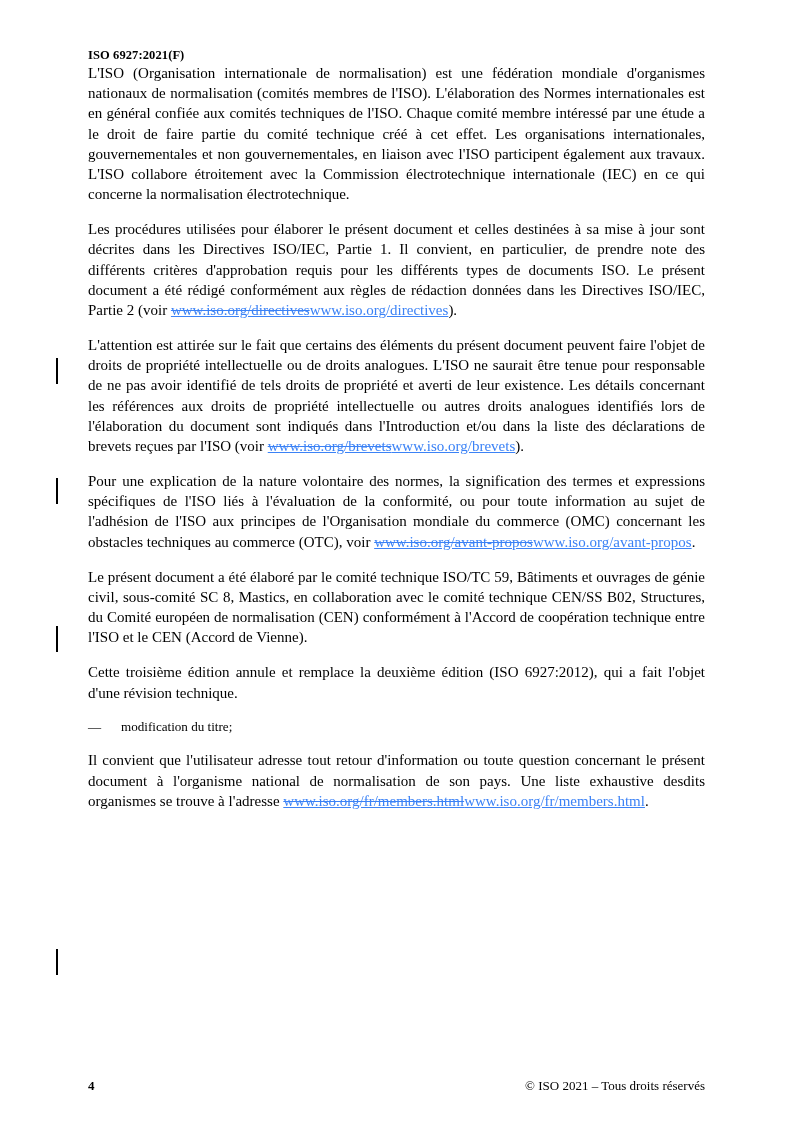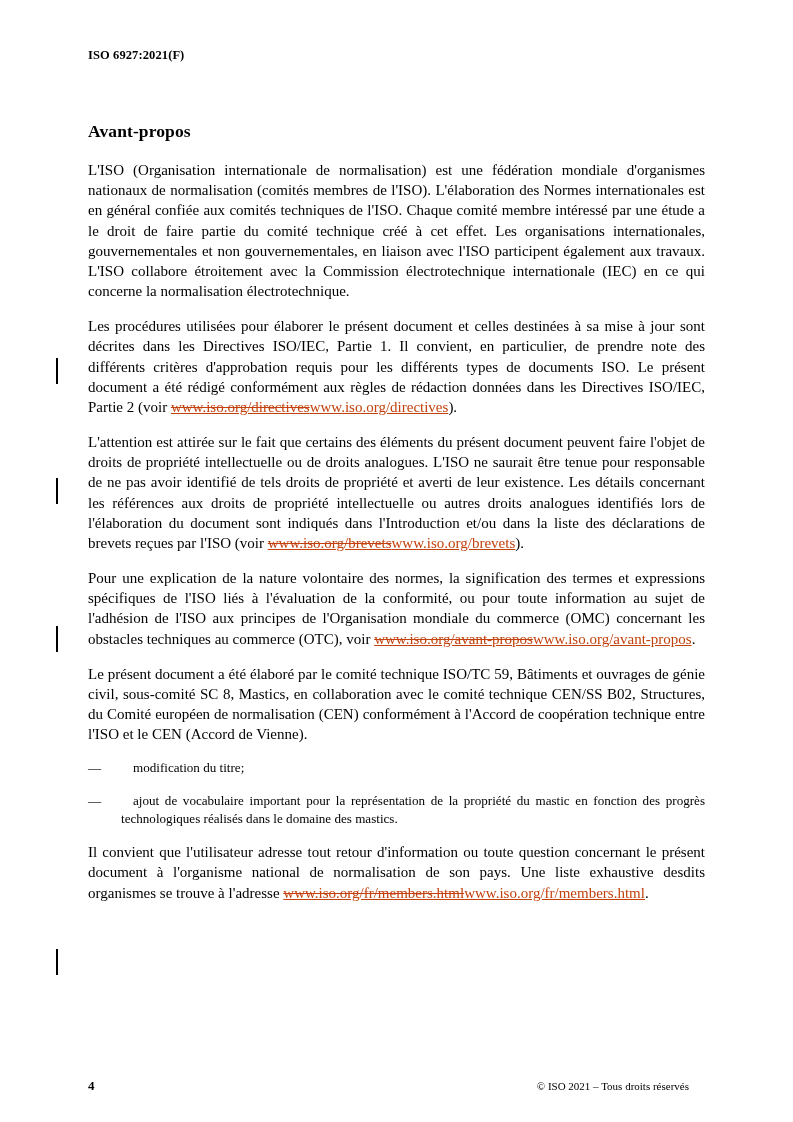--- a/index.html
+++ b/index.html
@@ -38,21 +38,21 @@
   }
   p.body-text {
     font-size: 15px;
     line-height: 1.345;
     text-align: justify;
     margin: 0 0 15px 0;
     hyphens: none;
   }
   .italic { }
   .link {
-    color: #c2410c;
+    color: #3b82f6;
     text-decoration: underline;
   }
   .link.strike {
     text-decoration: line-through underline;
   }
   .dash-list {
     margin: 0 0 15px 0;
     padding: 0;
     list-style: none;
   }
@@ -64,21 +64,20 @@
     padding-left: 33px;
     text-indent: -33px;
   }
   .dash-item .dash {
     display: inline-block;
     width: 33px;
     text-indent: 0;
   }
   .dash-item .dash-body {
     display: inline;
-    margin-left: 12px;
   }
   .change-bar {
     position: absolute;
     left: 56px;
     width: 1.6px;
     background: #000000;
   }
   .footer {
     position: absolute;
     left: 88px;
@@ -87,49 +86,48 @@
     display: flex;
     justify-content: space-between;
     align-items: baseline;
     font-size: 12.5px;
   }
   .footer .page-number {
     font-weight: bold;
     font-size: 13px;
   }
   .footer .copyright {
-    font-size: 11px;
-    margin-right: 16px;
+    font-size: 13px;
+    margin-right: 0;
   }
 </style>
 </head>
 <body>
 
 <div class="page">
 
   <div class="doc-header">ISO 6927:2021(F)</div>
 
-  <h1 class="section-title">Avant-propos</h1>
 
   <p class="body-text">L'ISO (Organisation internationale de normalisation) est une fédération mondiale d'organismes nationaux de normalisation (comités membres de l'ISO). L'élaboration des Normes internationales est en général confiée aux comités techniques de l'ISO. Chaque comité membre intéressé par une étude a le droit de faire partie du comité technique créé à cet effet. Les organisations internationales, gouvernementales et non gouvernementales, en liaison avec l'ISO participent également aux travaux. L'ISO collabore étroitement avec la Commission électrotechnique internationale (IEC) en ce qui concerne la normalisation électrotechnique.</p>
 
   <p class="body-text"><span>Les procédures utilisées pour élaborer le présent document et celles destinées à sa mise à jour sont décrites dans les Directives ISO/IEC, Partie 1. Il convient, en particulier, de prendre note des différents critères d'approbation requis pour les différents types de documents ISO. Le présent document a été rédigé conformément aux règles de rédaction données dans les Directives ISO/IEC, Partie 2 (voir </span><a class="link strike" href="#">www.iso.org/directives</a><a class="link" href="#">www.iso.org/directives</a><span>).</span></p>
 
   <p class="body-text"><span>L'attention est attirée sur le fait que certains des éléments du présent document peuvent faire l'objet de droits de propriété intellectuelle ou de droits analogues. L'ISO ne saurait être tenue pour responsable de ne pas avoir identifié de tels droits de propriété et averti de leur existence. Les détails concernant les références aux droits de propriété intellectuelle ou autres droits analogues identifiés lors de l'élaboration du document sont indiqués dans l'Introduction et/ou dans la liste des déclarations de brevets reçues par l'ISO (voir </span><a class="link strike" href="#">www.iso.org/brevets</a><a class="link" href="#">www.iso.org/brevets</a><span>).</span></p>
 
 
   <p class="body-text"><span>Pour une explication de la nature volontaire des normes, la signification des termes et expressions spécifiques de l'ISO liés à l'évaluation de la conformité, ou pour toute information au sujet de l'adhésion de l'ISO aux principes de l'Organisation mondiale du commerce (OMC) concernant les obstacles techniques au commerce (OTC), voir </span><a class="link strike" href="#">www.iso.org/avant-propos</a><a class="link" href="#">www.iso.org/avant-propos</a><span>.</span></p>
 
   <p class="body-text"><span>Le présent document a été élaboré par le comité technique ISO/TC 59, </span><span class="italic">Bâtiments et ouvrages de génie civil</span><span>, sous-comité SC 8, </span><span class="italic">Mastics</span><span>, en collaboration avec le comité technique CEN/SS B02, </span><span class="italic">Structures</span><span>, du Comité européen de normalisation (CEN) conformément à l'Accord de coopération technique entre l'ISO et le CEN (Accord de Vienne).</span></p>
 
+  <p class="body-text">Cette troisième édition annule et remplace la deuxième édition (ISO 6927:2012), qui a fait l'objet d'une révision technique.</p>
 
 
   <ul class="dash-list">
     <li class="dash-item"><span class="dash">—</span><span class="dash-body">modification du titre;</span></li>
-    <li class="dash-item"><span class="dash">—</span><span class="dash-body">ajout de vocabulaire important pour la représentation de la propriété du mastic en fonction des progrès technologiques réalisés dans le domaine des mastics.</span></li>
   </ul>
 
   <p class="body-text"><span>Il convient que l'utilisateur adresse tout retour d'information ou toute question concernant le présent document à l'organisme national de normalisation de son pays. Une liste exhaustive desdits organismes se trouve à l'adresse </span><a class="link strike" href="#">www.iso.org/fr/members.html</a><a class="link" href="#">www.iso.org/fr/members.html</a><span>.</span></p>
 
   <div class="change-bar" style="top:358px;height:26px;"></div>
   <div class="change-bar" style="top:478px;height:26px;"></div>
   <div class="change-bar" style="top:626px;height:26px;"></div>
   <div class="change-bar" style="top:949px;height:26px;"></div>
 
   <div class="footer">

